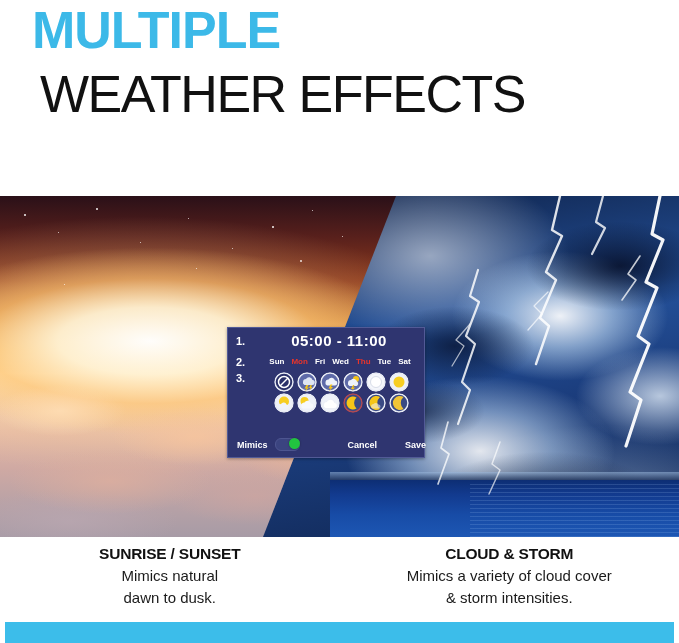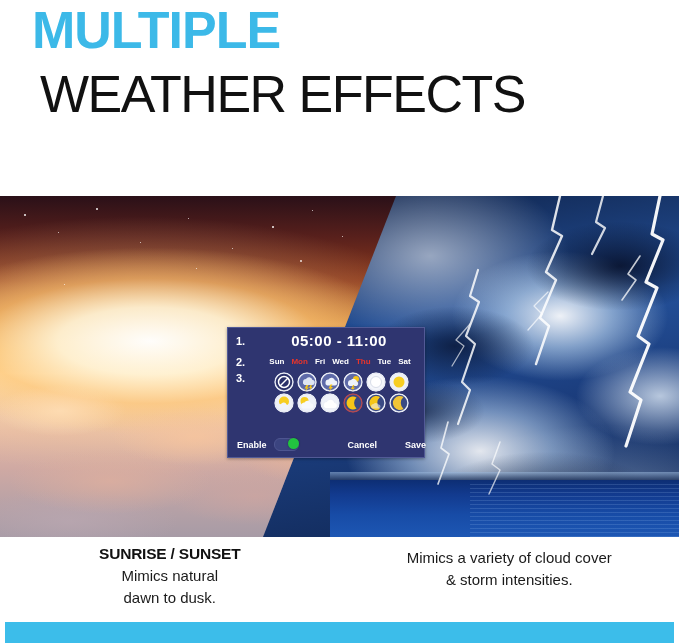--- a/index.html
+++ b/index.html
@@ -322,39 +322,40 @@
             <svg class="wicon" viewBox="0 0 40 40">
               <circle cx="20" cy="20" r="18" fill="#3a4a84" stroke="#e9ecf5" stroke-width="3"></circle>
               <path d="M29 8a14 14 0 1 0 0 24 16 16 0 0 1 0-24z" fill="#f0c437"></path>
             </svg>
           </span>
 
         </span>
       </div>
 
       <div class="panel-foot">
-        <span class="enable-label">Enable</span>
+        <span class="enable-label">Mimics</span>
         <span class="toggle">
             <span class="knob"></span>
           </span>
         <span class="foot-spacer"></span>
         <span class="foot-btn cancel">Cancel</span>
         <span class="foot-btn save">Save</span>
       </div>
 
     </div>
   </div>
 
   <div class="captions">
     <div class="cap">
       <h3>SUNRISE / SUNSET</h3>
       <p>Mimics natural</p>
       <p>dawn to dusk.</p>
     </div>
     <div class="cap">
+      <h3>CLOUD &amp; STORM</h3>
       <p>Mimics a variety of cloud cover</p>
       <p>&amp; storm intensities.</p>
     </div>
   </div>
 
   <div class="footer-bar"></div>
 
 </div>
 
 </body></html>

